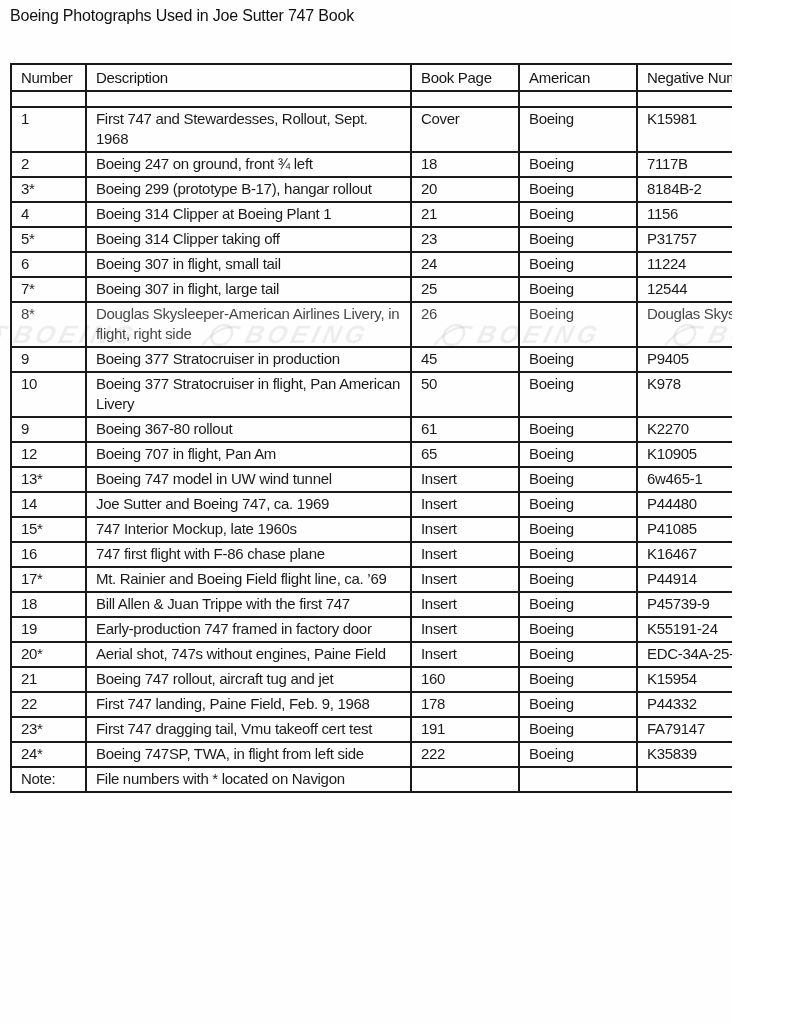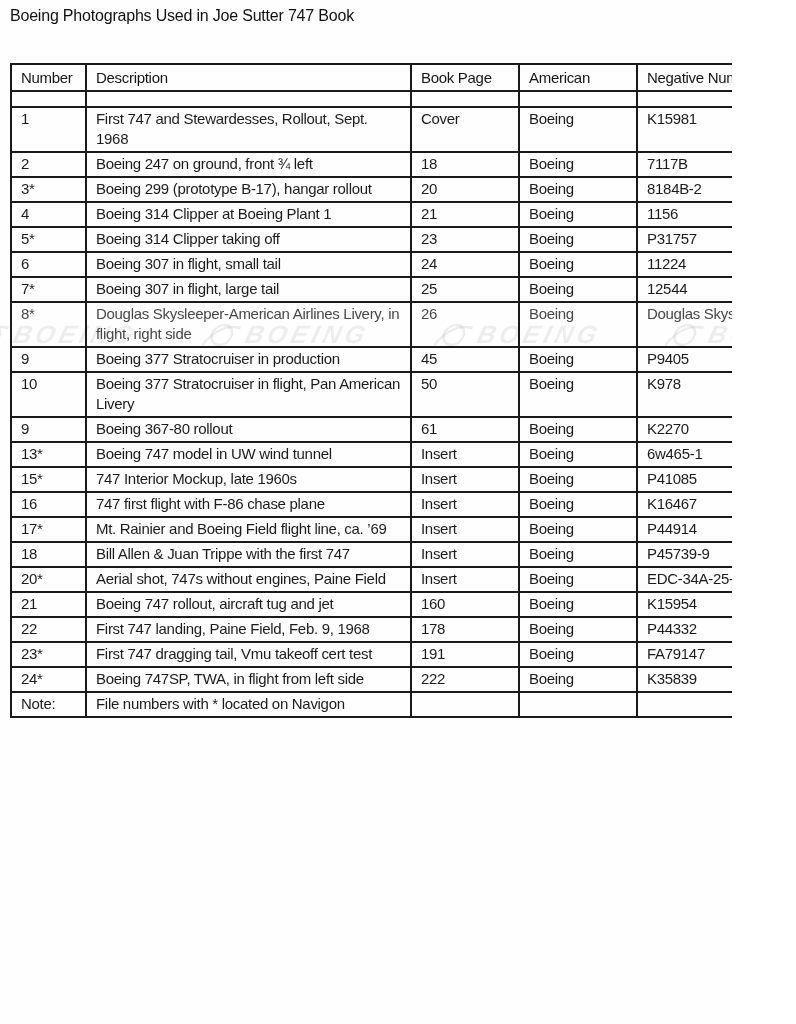--- a/index.html
+++ b/index.html
@@ -208,27 +208,41 @@
           <td>K978</td>
         </tr>
         <tr>
           <td>9</td>
           <td>Boeing 367-80 rollout</td>
           <td>61</td>
           <td>Boeing</td>
           <td>K2270</td>
         </tr>
         <tr>
+          <td>12</td>
+          <td>Boeing 707 in flight, Pan Am</td>
+          <td>65</td>
+          <td>Boeing</td>
+          <td>K10905</td>
+        </tr>
+        <tr>
           <td>13*</td>
           <td>Boeing 747 model in UW wind tunnel</td>
           <td>Insert</td>
           <td>Boeing</td>
           <td>6w465-1</td>
         </tr>
         <tr>
+          <td>14</td>
+          <td>Joe Sutter and Boeing 747, ca. 1969</td>
+          <td>Insert</td>
+          <td>Boeing</td>
+          <td>P44480</td>
+        </tr>
+        <tr>
           <td>15*</td>
           <td>747 Interior Mockup, late 1960s</td>
           <td>Insert</td>
           <td>Boeing</td>
           <td>P41085</td>
         </tr>
         <tr>
           <td>16</td>
           <td>747 first flight with F-86 chase plane</td>
           <td>Insert</td>
@@ -241,20 +255,27 @@
           <td>Insert</td>
           <td>Boeing</td>
           <td>P44914</td>
         </tr>
         <tr>
           <td>18</td>
           <td>Bill Allen &amp; Juan Trippe with the first 747</td>
           <td>Insert</td>
           <td>Boeing</td>
           <td>P45739-9</td>
+        </tr>
+        <tr>
+          <td>19</td>
+          <td>Early-production 747 framed in factory door</td>
+          <td>Insert</td>
+          <td>Boeing</td>
+          <td>K55191-24</td>
         </tr>
         <tr>
           <td>20*</td>
           <td>Aerial shot, 747s without engines, Paine Field</td>
           <td>Insert</td>
           <td>Boeing</td>
           <td>EDC-34A-25-2</td>
         </tr>
         <tr>
           <td>21</td>

